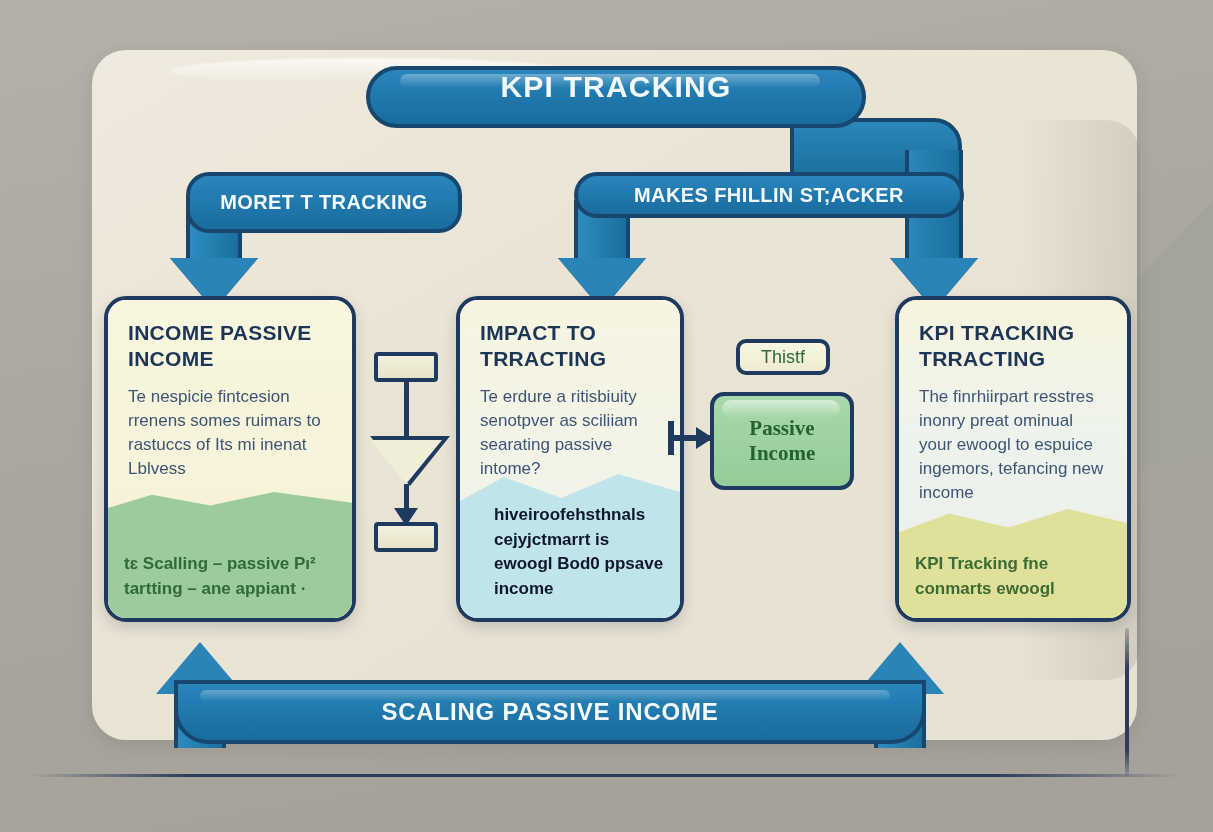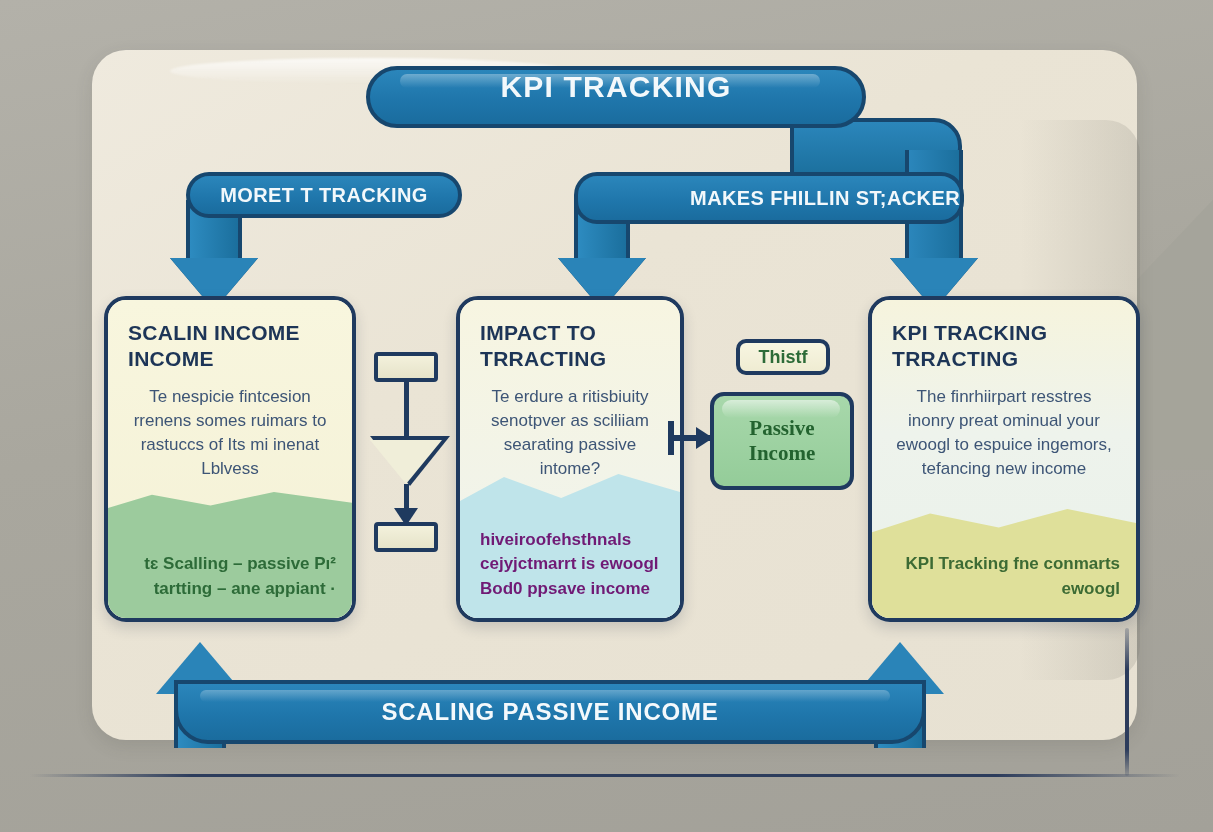--- a/index.html
+++ b/index.html
@@ -70,64 +70,64 @@
     background:linear-gradient(90deg,#2b86bb,#1b6f9d);
     border-left:4px solid #17476e;border-right:4px solid #17476e;box-sizing:border-box;}
 
   
   .lbl-pipe{position:absolute;
     background:linear-gradient(180deg,#2b86bb 0%,#1f76ab 58%,#1a6c9e 100%);
     border:4px solid #17476e;box-sizing:border-box;
     display:flex;align-items:center;justify-content:center;}
   .lbl-text{color:#f2f8fb;font-weight:600;letter-spacing:.4px;}
 
-  .left-label{left:186px;top:172px;width:276px;height:46px;border-radius:23px;}
+  .left-label{left:186px;top:172px;width:276px;height:61px;border-radius:23px;}
   .left-label .lbl-text{font-size:20px;}
   .left-stem{position:absolute;left:186px;top:200px;width:56px;height:64px;
     background:linear-gradient(90deg,#2d8bc0,#1b6f9d);
     border-left:4px solid #17476e;border-right:4px solid #17476e;box-sizing:border-box;}
   .left-arrow{left:170px;top:258px;}
 
-  .mid-label{left:574px;top:172px;width:390px;height:52px;border-radius:23px;justify-content:flex-end;}
+  .mid-label{left:574px;top:172px;width:390px;height:46px;border-radius:23px;}
   .mid-label .lbl-text{font-size:20px;}
   .mid-stem{position:absolute;left:574px;top:200px;width:56px;height:64px;
     background:linear-gradient(90deg,#2d8bc0,#1b6f9d);
     border-left:4px solid #17476e;border-right:4px solid #17476e;box-sizing:border-box;}
   .mid-arrow{left:558px;top:258px;}
   .right-arrow{left:890px;top:258px;}
 
   
   .card{position:absolute;border:4px solid #1f3a5f;border-radius:22px;
     box-sizing:border-box;overflow:hidden;
     box-shadow:0 6px 14px rgba(40,50,70,.18);}
   .card .top-fill{position:absolute;inset:0;}
   .card .bot-fill{position:absolute;left:0;right:0;bottom:0;}
   .card-body{position:relative;padding:20px 20px 0 20px;}
   .card-title{font-size:21px;font-weight:700;color:#1d3557;line-height:1.26;
     letter-spacing:.3px;margin:0 0 12px 0;}
-  .card-para{font-size:17px;color:#3d5576;line-height:1.42;margin:0;text-align:center;}
-  .card-foot{position:absolute;left:0;right:0;bottom:16px;text-align:right;
+  .card-para{font-size:17px;color:#3d5576;line-height:1.42;margin:0;}
+  .card-foot{position:absolute;left:0;right:0;bottom:16px;text-align:left;
     font-size:17px;line-height:1.46;padding:0 16px;}
 
   
   #card1{left:104px;top:296px;width:252px;height:326px;}
   #card1 .top-fill{background:linear-gradient(180deg,#f8f6de,#f4f1d6);}
   #card1 .bot-fill{height:134px;background:#9ccb9d;
     clip-path:polygon(0% 18%, 18% 8%, 42% 16%, 68% 6%, 100% 14%, 100% 100%, 0% 100%);}
   #card1 .card-foot{color:#2d6b38;font-weight:600;}
 
   
   #card2{left:456px;top:296px;width:228px;height:326px;}
   #card2 .top-fill{background:linear-gradient(180deg,#f7f5e1,#eef3ee);}
   #card2 .bot-fill{height:150px;background:#bfe4ea;
     clip-path:polygon(0% 22%, 20% 6%, 46% 20%, 72% 4%, 100% 16%, 100% 100%, 0% 100%);}
-  #card2 .card-foot{color:#701a75;font-weight:600;text-align:left;padding-left:20px;}
-
-  
-  #card3{left:868px;top:296px;width:272px;height:326px;}
+  #card2 .card-foot{color:#0f172a;font-weight:600;text-align:left;padding-left:34px;}
+
+  
+  #card3{left:895px;top:296px;width:236px;height:326px;}
   #card3 .top-fill{background:linear-gradient(180deg,#f6f4dd 0%,#eef3ec 42%,#e9f1ea 100%);}
   #card3 .bot-fill{height:116px;background:#dfe09a;
     clip-path:polygon(0% 26%, 22% 10%, 48% 22%, 74% 6%, 100% 18%, 100% 100%, 0% 100%);}
   #card3 .card-foot{color:#3d6b34;font-weight:600;}
 
   
   .flow{position:absolute;left:366px;top:352px;width:80px;height:200px;}
   .flow-rect{position:absolute;left:8px;width:64px;height:30px;
     background:linear-gradient(180deg,#f3f1dc,#e6e3c9);
     border:4px solid #1f3a5f;border-radius:4px;box-sizing:border-box;}
@@ -144,21 +144,21 @@
   .flow-line.l2{top:132px;height:30px;}
   .flow-arrow{position:absolute;left:28px;top:156px;width:0;height:0;
     border-left:12px solid transparent;border-right:12px solid transparent;
     border-top:18px solid #1f3a5f;}
 
   
   .note-chip{position:absolute;left:736px;top:339px;width:94px;height:36px;
     background:linear-gradient(180deg,#f8f6e2,#efecd2);
     border:4px solid #1f3a5f;border-radius:10px;box-sizing:border-box;
     display:flex;align-items:center;justify-content:center;}
-  .note-chip span{font-size:18px;font-weight:700;color:#2d6b38;}
+  .note-chip span{font-size:18px;font-weight:400;color:#2d6b38;}
 
   .pi-box{position:absolute;left:710px;top:392px;width:144px;height:98px;
     background:linear-gradient(180deg,#a8d8ab,#94cc99);
     border:4px solid #1f3a5f;border-radius:14px;box-sizing:border-box;
     display:flex;align-items:center;justify-content:center;text-align:center;}
   .pi-box span{font-size:21px;font-weight:700;color:#23632f;line-height:1.2;font-family:Liberation Serif, serif;}
   .pi-gloss{position:absolute;left:722px;top:400px;width:118px;height:18px;
     background:linear-gradient(180deg,rgba(255,255,255,.55),rgba(255,255,255,0));
     border-radius:10px;}
 
@@ -218,21 +218,21 @@
   <div class="arrow-down mid-arrow"></div>
   <div class="arrow-down right-arrow"></div>
   <div class="lbl-pipe mid-label">
     <span class="lbl-text">MAKES FHILLIN ST;ACKER</span>
   </div>
 
   <div class="card" id="card1">
     <div class="top-fill"></div>
     <div class="bot-fill"></div>
     <div class="card-body">
-      <div class="card-title">SCALIN INCOME INCOME</div>
+      <div class="card-title">INCOME PASSIVE INCOME</div>
       <p class="card-para">Te nespicie fintcesion rrenens somes ruimars to rastuccs of Its mi inenat Lblvess</p>
     </div>
     <div class="card-foot">tɛ Scalling – passive Pı² tartting – ane appiant ·</div>
   </div>
 
   <div class="flow">
     <div class="flow-rect r1"></div>
     <div class="flow-line l1"></div>
     <div class="flow-tri-ol"></div>
     <div class="flow-tri"></div>

